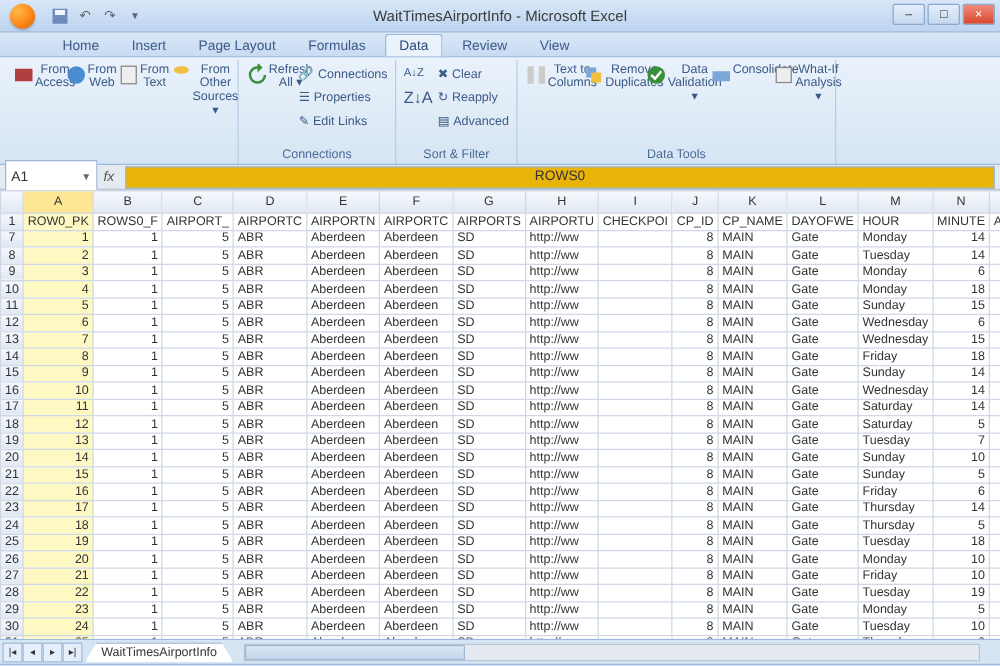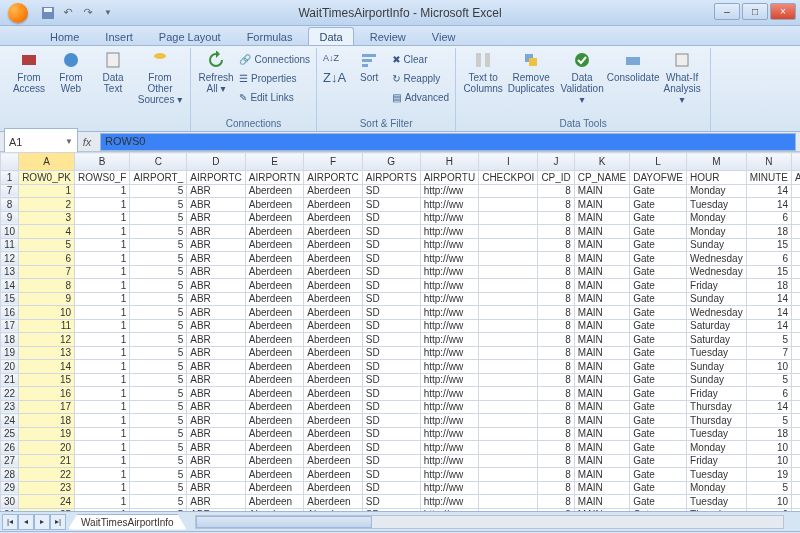--- a/index.html
+++ b/index.html
@@ -14,30 +14,30 @@
 .win-btns { position:absolute; right:4px; top:3px; display:flex; gap:2px;}
 .win-btn { width:26px; height:17px; background:linear-gradient(#e5eefb,#c6d8ef); border:1px solid #8aa9cf; border-radius:2px; display:flex;align-items:center;justify-content:center; font-size:10px;}
 .win-btn.close { background:linear-gradient(#f08b7d,#d9472b); color:#fff; }
 .tabs { height:20px; background:linear-gradient(#d9e7f8,#c8dbf2); display:flex; align-items:flex-end; padding-left:40px; gap:6px; border-bottom:1px solid #9db8d9;}
 .tab { padding:3px 10px 2px; font-size:11px; color:#3b5a87; border-top-left-radius:3px; border-top-right-radius:3px; cursor:pointer;}
 .tab.active { background:#eaf2fb; border:1px solid #9db8d9; border-bottom:none; color:#2a4a78; }
 .ribbon { height:86px; background:linear-gradient(#eaf2fb,#d6e5f3); display:flex; border-bottom:1px solid #9db8d9; padding:2px 4px 0;}
 .group { border-right:1px solid #b7cde7; padding:2px 6px 0; display:flex; flex-direction:column; justify-content:space-between; }
 .group-body { display:flex; gap:4px; }
 .group-label { font-size:10px; color:#4a6a97; text-align:center; padding:1px 0 2px; }
-.rb-btn { display:flex; flex-direction:column; align-items:center; width:38px; font-size:10px; color:#3b5a87; text-align:center; line-height:1.1; cursor:pointer;}
+.rb-btn { display:flex; flex-direction:row; align-items:flex-start; width:38px; font-size:10px; color:#3b5a87; text-align:center; line-height:1.1; cursor:pointer;}
 .rb-btn.small { width:auto; flex-direction:row; gap:3px; height:18px; align-items:center;}
 .rb-ico { width:20px; height:20px; display:flex;align-items:center;justify-content:center; margin-bottom:2px;}
 .rb-ico svg{width:18px;height:18px;}
 .stack { display:flex; flex-direction:column; gap:1px; }
 .namebox-row { height:20px; background:#e5eaf0; display:flex; align-items:center; border-bottom:1px solid #b7c4d4; }
 .namebox { width:74px; height:28px; background:#fff; border:1px solid #9db8d9; margin-left:4px; font-size:11px; padding:1px 4px; display:flex;align-items:center;justify-content:space-between;}
 .namebox-dd{font-size:8px;color:#666;}
 .fx-btn { width:18px;text-align:center;color:#555;font-style:italic;}
-.formula-bar { flex:1; height:18px; background:#3b82f6; border:1px solid #9db8d9; margin:0 4px; font-size:11px; padding:1px 4px;}
+.formula-bar { flex:1; height:18px; background:#eab308; border:1px solid #9db8d9; margin:0 4px; font-size:11px; padding:1px 4px;text-align:center;}
 .sheet-area { position:relative; height:359px; background:#fff; overflow:hidden;}
 table { border-collapse:collapse; table-layout:fixed; }
 th,td { border:1px solid #d0d7e5; font-size:10px; height:13.5px; padding:0 3px; white-space:nowrap; overflow:hidden;}
 th { background:linear-gradient(#f5f8fc,#e0e8f3); color:#333; font-weight:normal; text-align:center;}
 th.row-hdr { width:26px; text-align:center; background:linear-gradient(#f5f8fc,#e0e8f3);}
 th.col-A { background:#ffe695; }
 td.col-A { background:#fef9c3; text-align:right;}
 .selectall{width:26px;}
 .col-letter{height:18px;}
 .num{text-align:right;}
@@ -106,21 +106,21 @@
             </svg>
           </div>
           <span>From Web</span>
         </div>
       <div class="rb-btn">
           <div class="rb-ico">
             <svg>
               <rect x="3" y="2" width="12" height="14" fill="#eee" stroke="#888"></rect>
             </svg>
           </div>
-          <span>Data Text</span>
+          <span>From Text</span>
         </div>
       <div class="rb-btn" style="width:48px">
           <div class="rb-ico">
             <svg>
               <ellipse cx="9" cy="5" rx="6" ry="3" fill="#f0c040"></ellipse>
             </svg>
           </div>
           <span>From Other Sources ▾</span>
         </div>
     </div>
@@ -157,30 +157,20 @@
   <div class="group">
     <div class="group-body">
       <div class="stack">
         <div class="rb-btn small">
             <span style="font-size:9px">A↓Z</span>
           </div>
         <div class="rb-btn small">
             <span style="font-size:13px">Z↓A</span>
           </div>
       </div>
-      <div class="rb-btn">
-          <div class="rb-ico">
-            <svg>
-              <rect x="2" y="3" width="14" height="3" fill="#7aa7d8"></rect>
-              <rect x="2" y="8" width="10" height="3" fill="#7aa7d8"></rect>
-              <rect x="2" y="13" width="6" height="3" fill="#7aa7d8"></rect>
-            </svg>
-          </div>
-          <span>Sort</span>
-        </div>
       <div class="stack">
         <div class="rb-btn small">
             <span>✖</span>
             <span>Clear</span>
           </div>
         <div class="rb-btn small">
             <span>↻</span>
             <span>Reapply</span>
           </div>
         <div class="rb-btn small">

